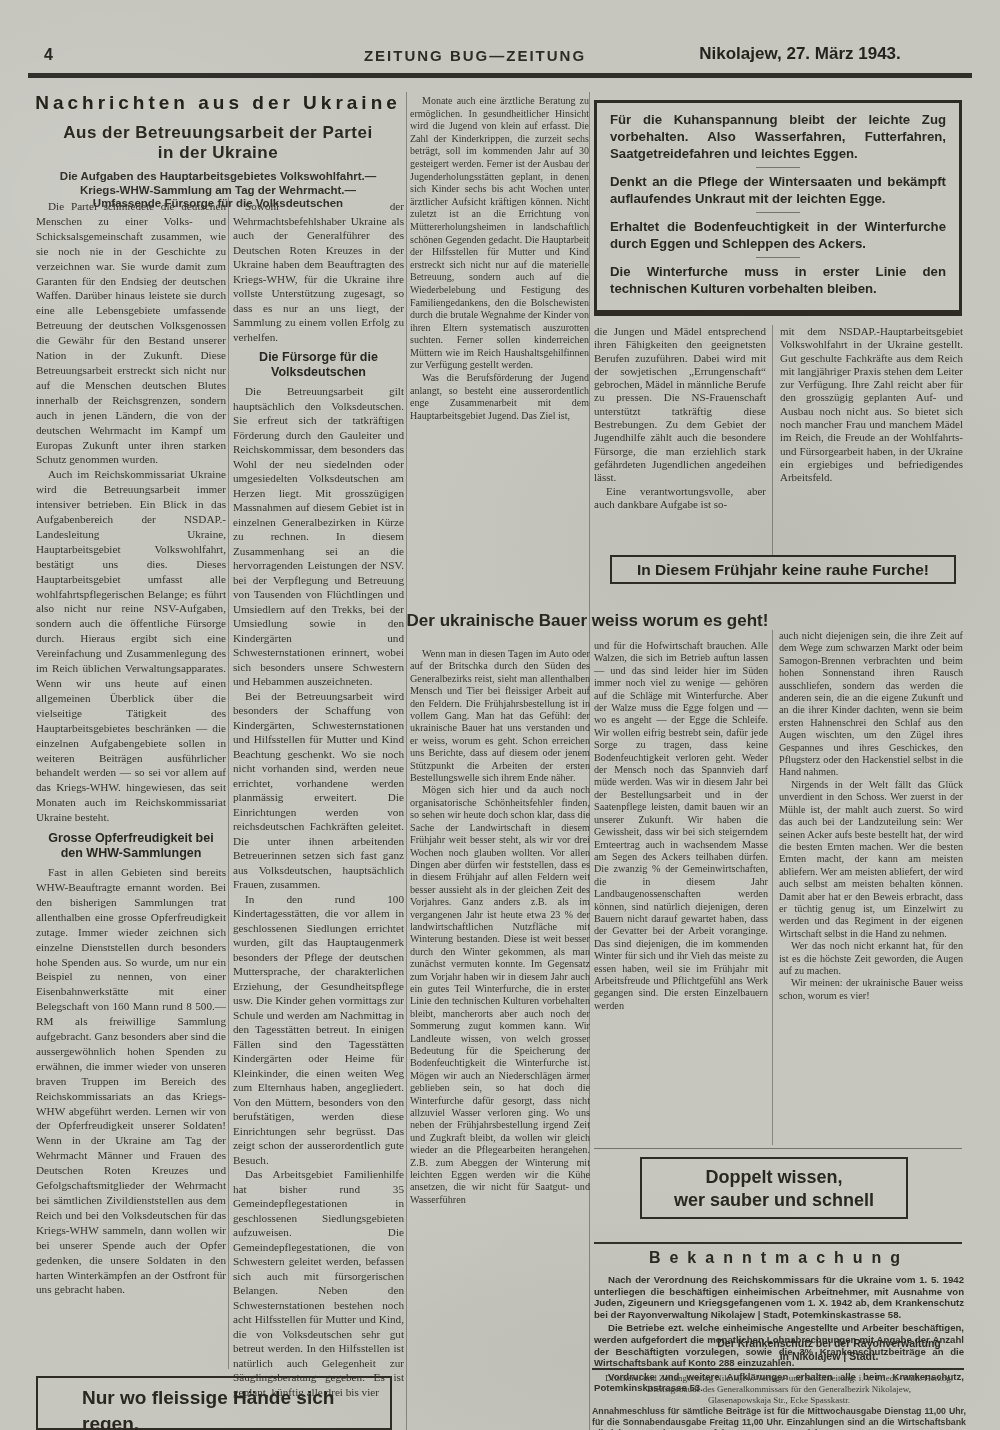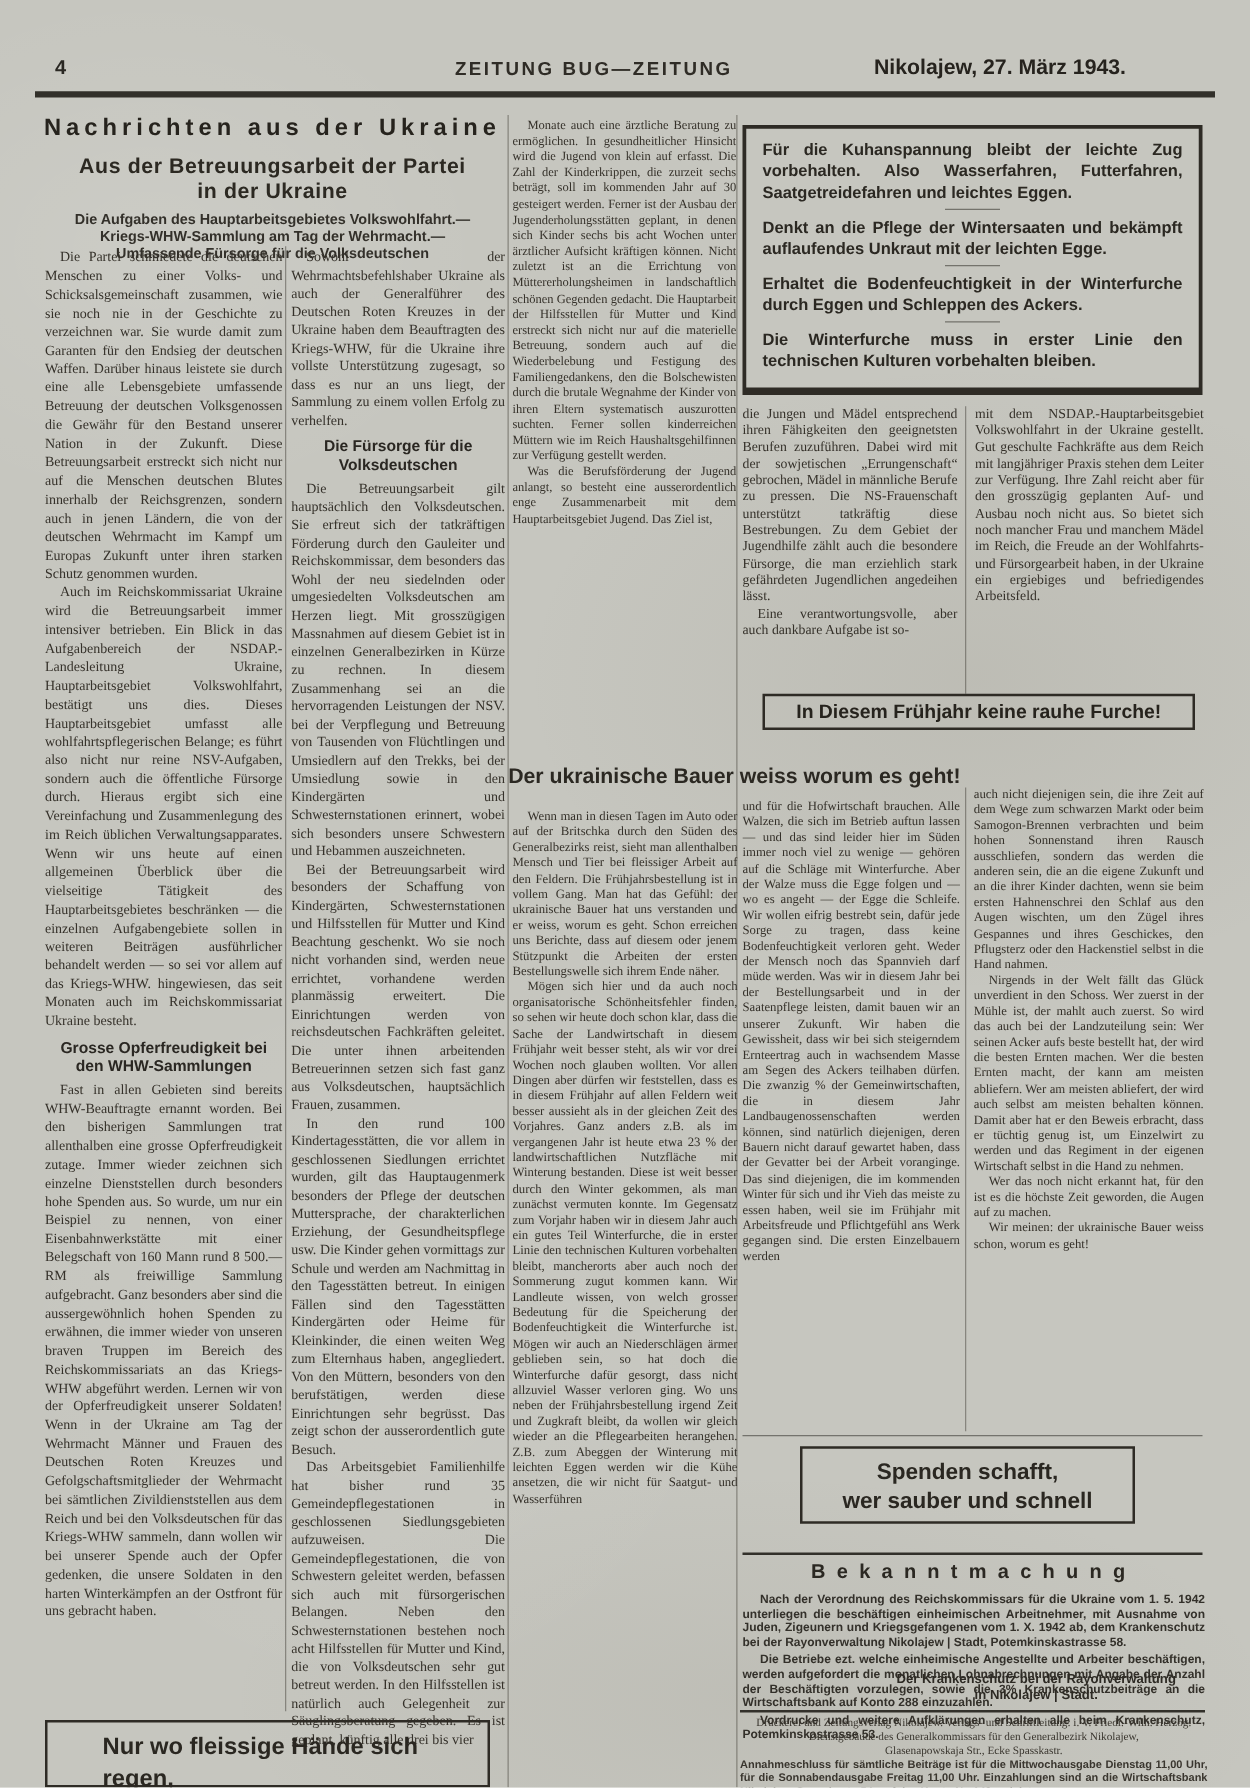--- a/index.html
+++ b/index.html
@@ -141,27 +141,27 @@
     <p>Wenn man in diesen Tagen im Auto oder auf der Britschka durch den Süden des Generalbezirks reist, sieht man allenthalben Mensch und Tier bei fleissiger Arbeit auf den Feldern. Die Frühjahrsbestellung ist in vollem Gang. Man hat das Gefühl: der ukrainische Bauer hat uns verstanden und er weiss, worum es geht. Schon erreichen uns Berichte, dass auf diesem oder jenem Stützpunkt die Arbeiten der ersten Bestellungswelle sich ihrem Ende näher.</p>
     <p>Mögen sich hier und da auch noch organisatorische Schönheitsfehler finden, so sehen wir heute doch schon klar, dass die Sache der Landwirtschaft in diesem Frühjahr weit besser steht, als wir vor drei Wochen noch glauben wollten. Vor allen Dingen aber dürfen wir feststellen, dass es in diesem Frühjahr auf allen Feldern weit besser aussieht als in der gleichen Zeit des Vorjahres. Ganz anders z.B. als im vergangenen Jahr ist heute etwa 23 % der landwirtschaftlichen Nutzfläche mit Winterung bestanden. Diese ist weit besser durch den Winter gekommen, als man zunächst vermuten konnte. Im Gegensatz zum Vorjahr haben wir in diesem Jahr auch ein gutes Teil Winterfurche, die in erster Linie den technischen Kulturen vorbehalten bleibt, mancherorts aber auch noch der Sommerung zugut kommen kann. Wir Landleute wissen, von welch grosser Bedeutung für die Speicherung der Bodenfeuchtigkeit die Winterfurche ist. Mögen wir auch an Niederschlägen ärmer geblieben sein, so hat doch die Winterfurche dafür gesorgt, dass nicht allzuviel Wasser verloren ging. Wo uns neben der Frühjahrsbestellung irgend Zeit und Zugkraft bleibt, da wollen wir gleich wieder an die Pflegearbeiten herangehen. Z.B. zum Abeggen der Winterung mit leichten Eggen werden wir die Kühe ansetzen, die wir nicht für Saatgut- und Wasserführen</p>
   </div>
   <div class="abs col c2" style="left:594px;top:640px;width:174px;height:508px;">
     <p style="text-indent:0;">und für die Hofwirtschaft brauchen. Alle Walzen, die sich im Betrieb auftun lassen — und das sind leider hier im Süden immer noch viel zu wenige — gehören auf die Schläge mit Winterfurche. Aber der Walze muss die Egge folgen und — wo es angeht — der Egge die Schleife. Wir wollen eifrig bestrebt sein, dafür jede Sorge zu tragen, dass keine Bodenfeuchtigkeit verloren geht. Weder der Mensch noch das Spannvieh darf müde werden. Was wir in diesem Jahr bei der Bestellungsarbeit und in der Saatenpflege leisten, damit bauen wir an unserer Zukunft. Wir haben die Gewissheit, dass wir bei sich steigerndem Ernteertrag auch in wachsendem Masse am Segen des Ackers teilhaben dürfen. Die zwanzig % der Gemeinwirtschaften, die in diesem Jahr Landbaugenossenschaften werden können, sind natürlich diejenigen, deren Bauern nicht darauf gewartet haben, dass der Gevatter bei der Arbeit voranginge. Das sind diejenigen, die im kommenden Winter für sich und ihr Vieh das meiste zu essen haben, weil sie im Frühjahr mit Arbeitsfreude und Pflichtgefühl ans Werk gegangen sind. Die ersten Einzelbauern werden</p>
   </div>
   <div class="abs col c2" style="left:779px;top:630px;width:184px;height:512px;">
     <p style="text-indent:0;">auch nicht diejenigen sein, die ihre Zeit auf dem Wege zum schwarzen Markt oder beim Samogon-Brennen verbrachten und beim hohen Sonnenstand ihren Rausch ausschliefen, sondern das werden die anderen sein, die an die eigene Zukunft und an die ihrer Kinder dachten, wenn sie beim ersten Hahnenschrei den Schlaf aus den Augen wischten, um den Zügel ihres Gespannes und ihres Geschickes, den Pflugsterz oder den Hackenstiel selbst in die Hand nahmen.</p>
     <p>Nirgends in der Welt fällt das Glück unverdient in den Schoss. Wer zuerst in der Mühle ist, der mahlt auch zuerst. So wird das auch bei der Landzuteilung sein: Wer seinen Acker aufs beste bestellt hat, der wird die besten Ernten machen. Wer die besten Ernten macht, der kann am meisten abliefern. Wer am meisten abliefert, der wird auch selbst am meisten behalten können. Damit aber hat er den Beweis erbracht, dass er tüchtig genug ist, um Einzelwirt zu werden und das Regiment in der eigenen Wirtschaft selbst in die Hand zu nehmen.</p>
     <p>Wer das noch nicht erkannt hat, für den ist es die höchste Zeit geworden, die Augen auf zu machen.</p>
-    <p>Wir meinen: der ukrainische Bauer weiss schon, worum es geht!</p>
+    <p>Wir meinen: der ukrainische Bauer weiss schon, worum es vier!</p>
   </div>
 
   <div class="abs hrule" style="left:594px;top:1148px;width:368px;height:1px;opacity:.55;"></div>
 
   <div class="abs doppelt">
-    <span>Spenden schafft,</span><br>
+    <span>Doppelt wissen,</span><br>
     <span>wer sauber und schnell</span>
   </div>
 
   <div class="abs hrule" style="left:594px;top:1242px;width:368px;height:2px;"></div>
   <div class="abs bek-title">Bekanntmachung</div>
   <div class="abs bek-body">
     <p>Nach der Verordnung des Reichskommissars für die Ukraine vom 1. 5. 1942 unterliegen die beschäftigen einheimischen Arbeitnehmer, mit Ausnahme von Juden, Zigeunern und Kriegsgefangenen vom 1. X. 1942 ab, dem Krankenschutz bei der Rayonverwaltung Nikolajew | Stadt, Potemkinskastrasse 58.</p>
     <p>Die Betriebe ezt. welche einheimische Angestellte und Arbeiter beschäftigen, werden aufgefordert die monatlichen Lohnabrechnungen mit Angabe der Anzahl der Beschäftigten vorzulegen, sowie die 3% Krankenschutzbeiträge an die Wirtschaftsbank auf Konto 288 einzuzahlen.</p>
     <p>Vordrucke und weitere Aufklärungen erhalten alle beim Krankenschutz, Potemkinskastrasse 53.</p>
   </div>

